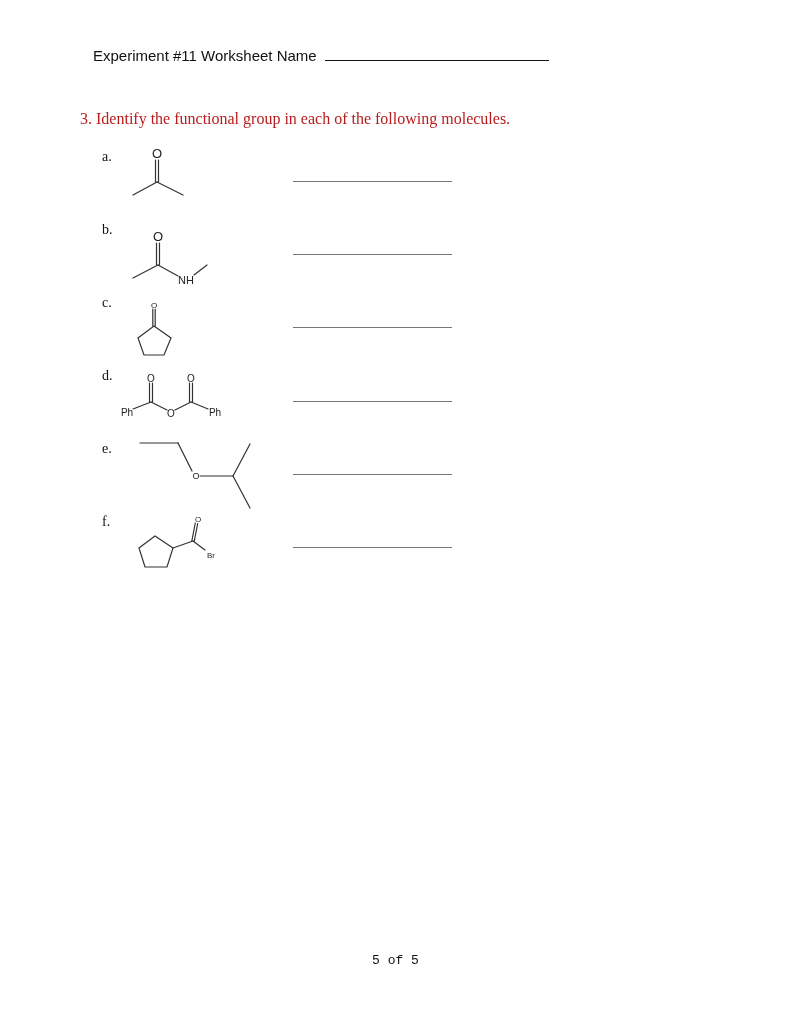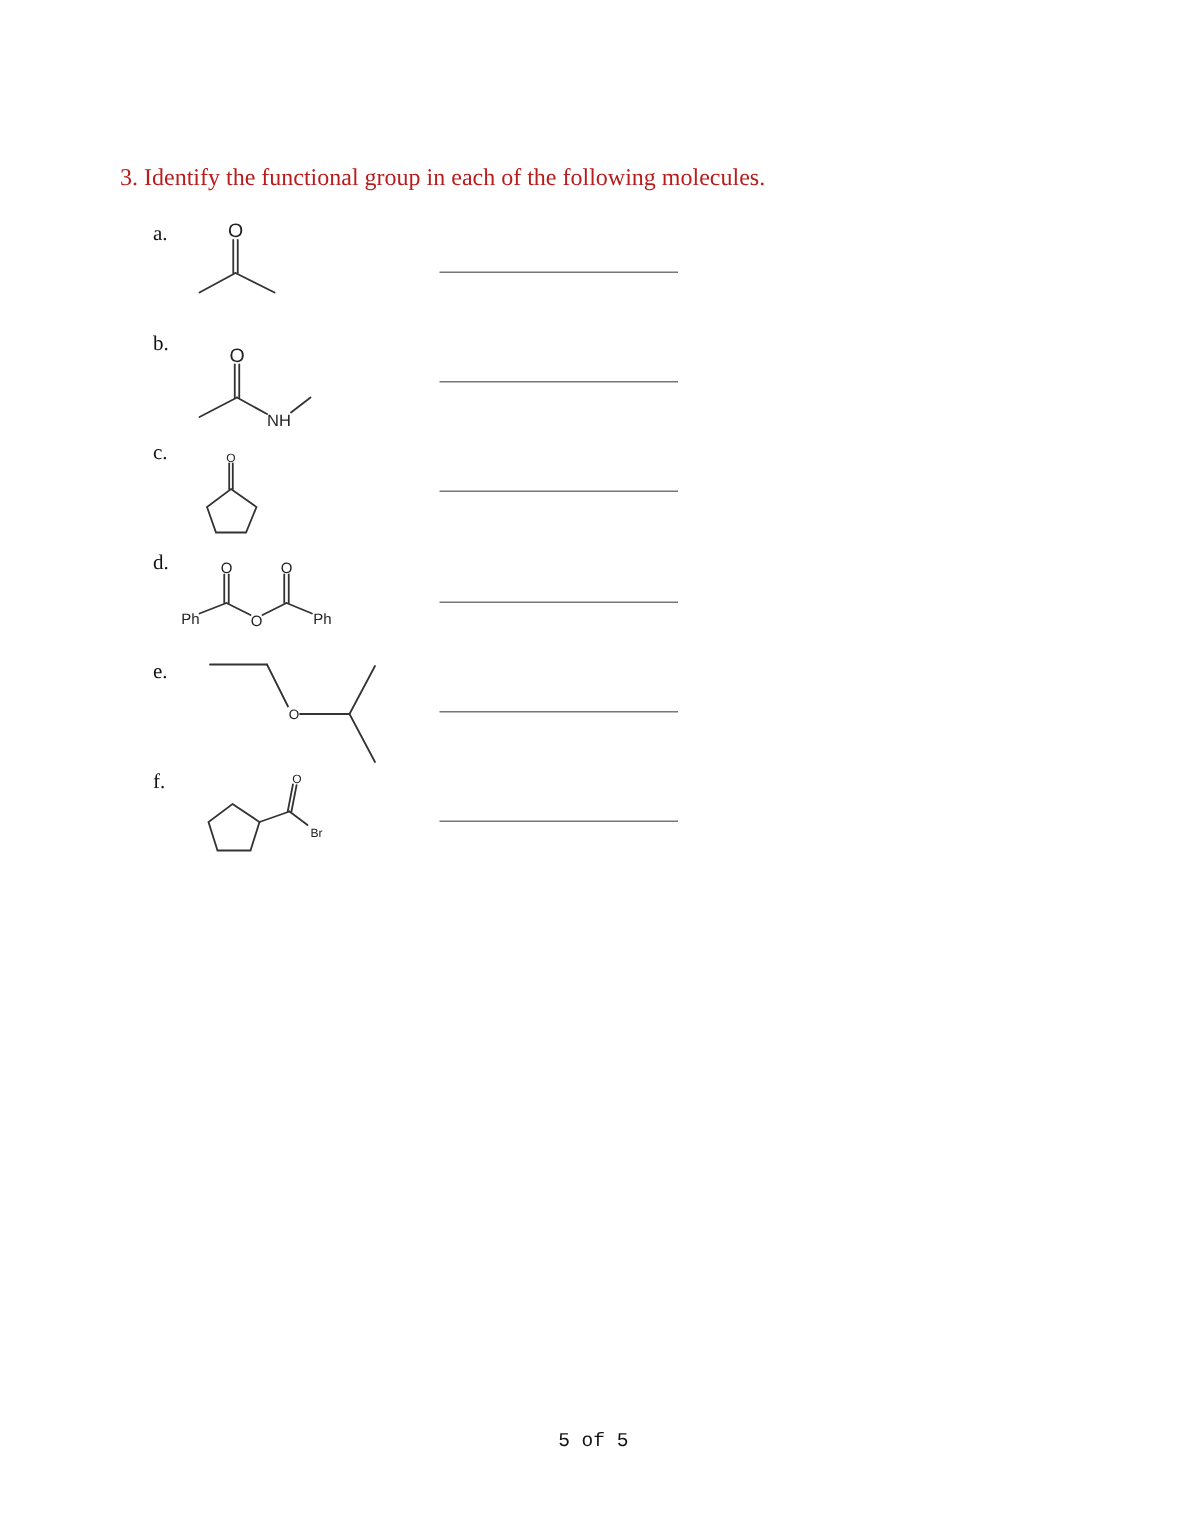--- a/index.html
+++ b/index.html
@@ -32,20 +32,24 @@
       position: absolute; left: 0; width: 791px; top: 953px; text-align: center;
       font-family: Liberation Mono, monospace; font-size: 13px; color: #111;
     }
     svg text { font-family: "Liberation Sans", sans-serif; fill: #222; }
   </style>
 </head>
 <body>
 
 <div class="page">
 
+  <div class="header">
+    <span>Experiment #11 Worksheet Name</span>
+    <span class="name-line"></span>
+  </div>
 
   <div class="question">3.  Identify the functional group in each of the following molecules.</div>
 
   <div class="item-label" style="top:149px;">a.</div>
   <div class="item-label" style="top:222px;">b.</div>
   <div class="item-label" style="top:295px;">c.</div>
   <div class="item-label" style="top:368px;">d.</div>
   <div class="item-label" style="top:441px;">e.</div>
   <div class="item-label" style="top:514px;">f.</div>
 

